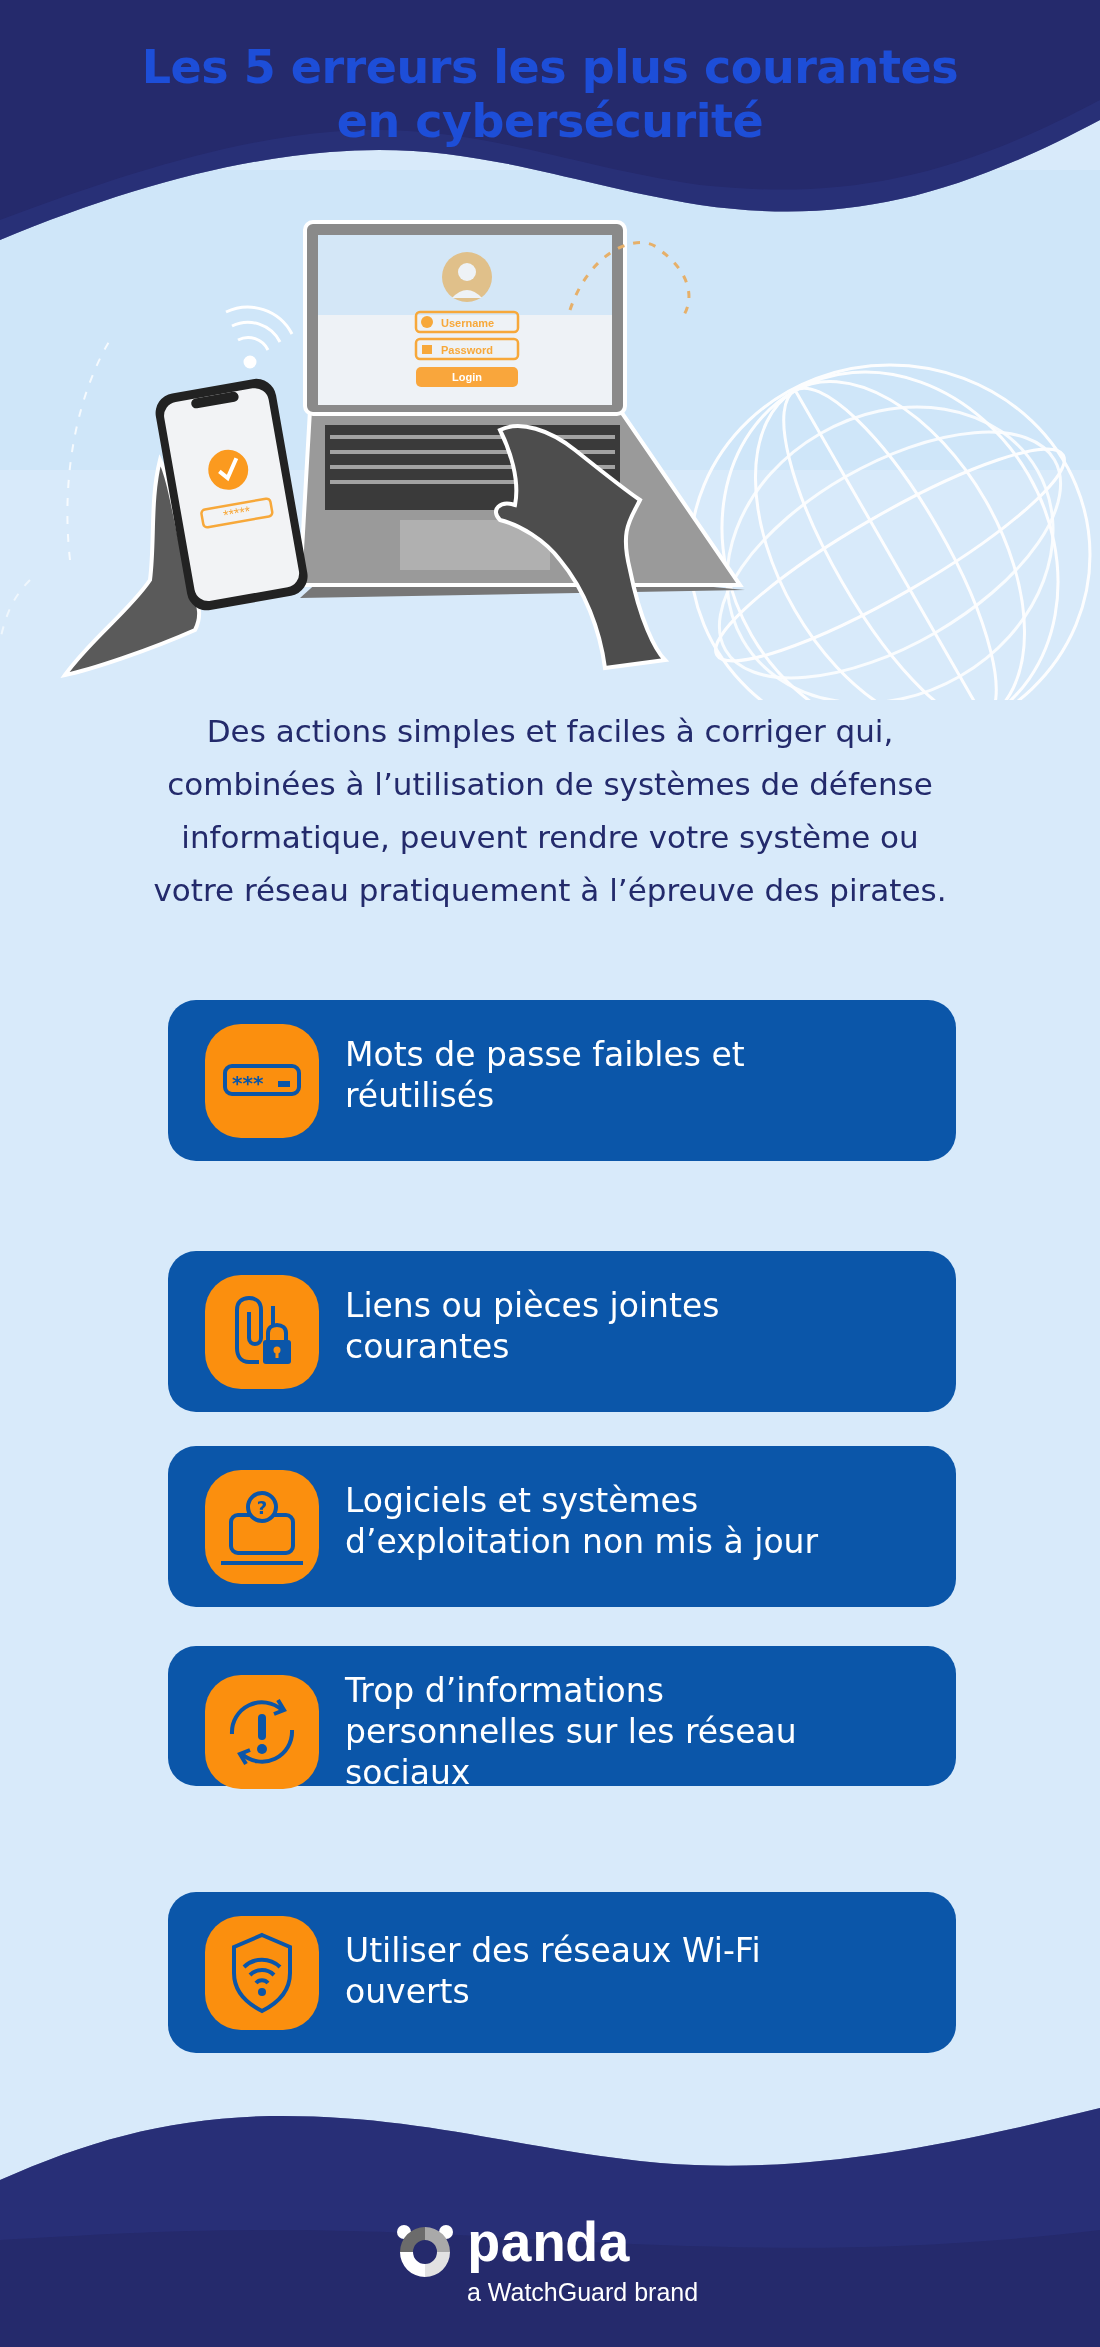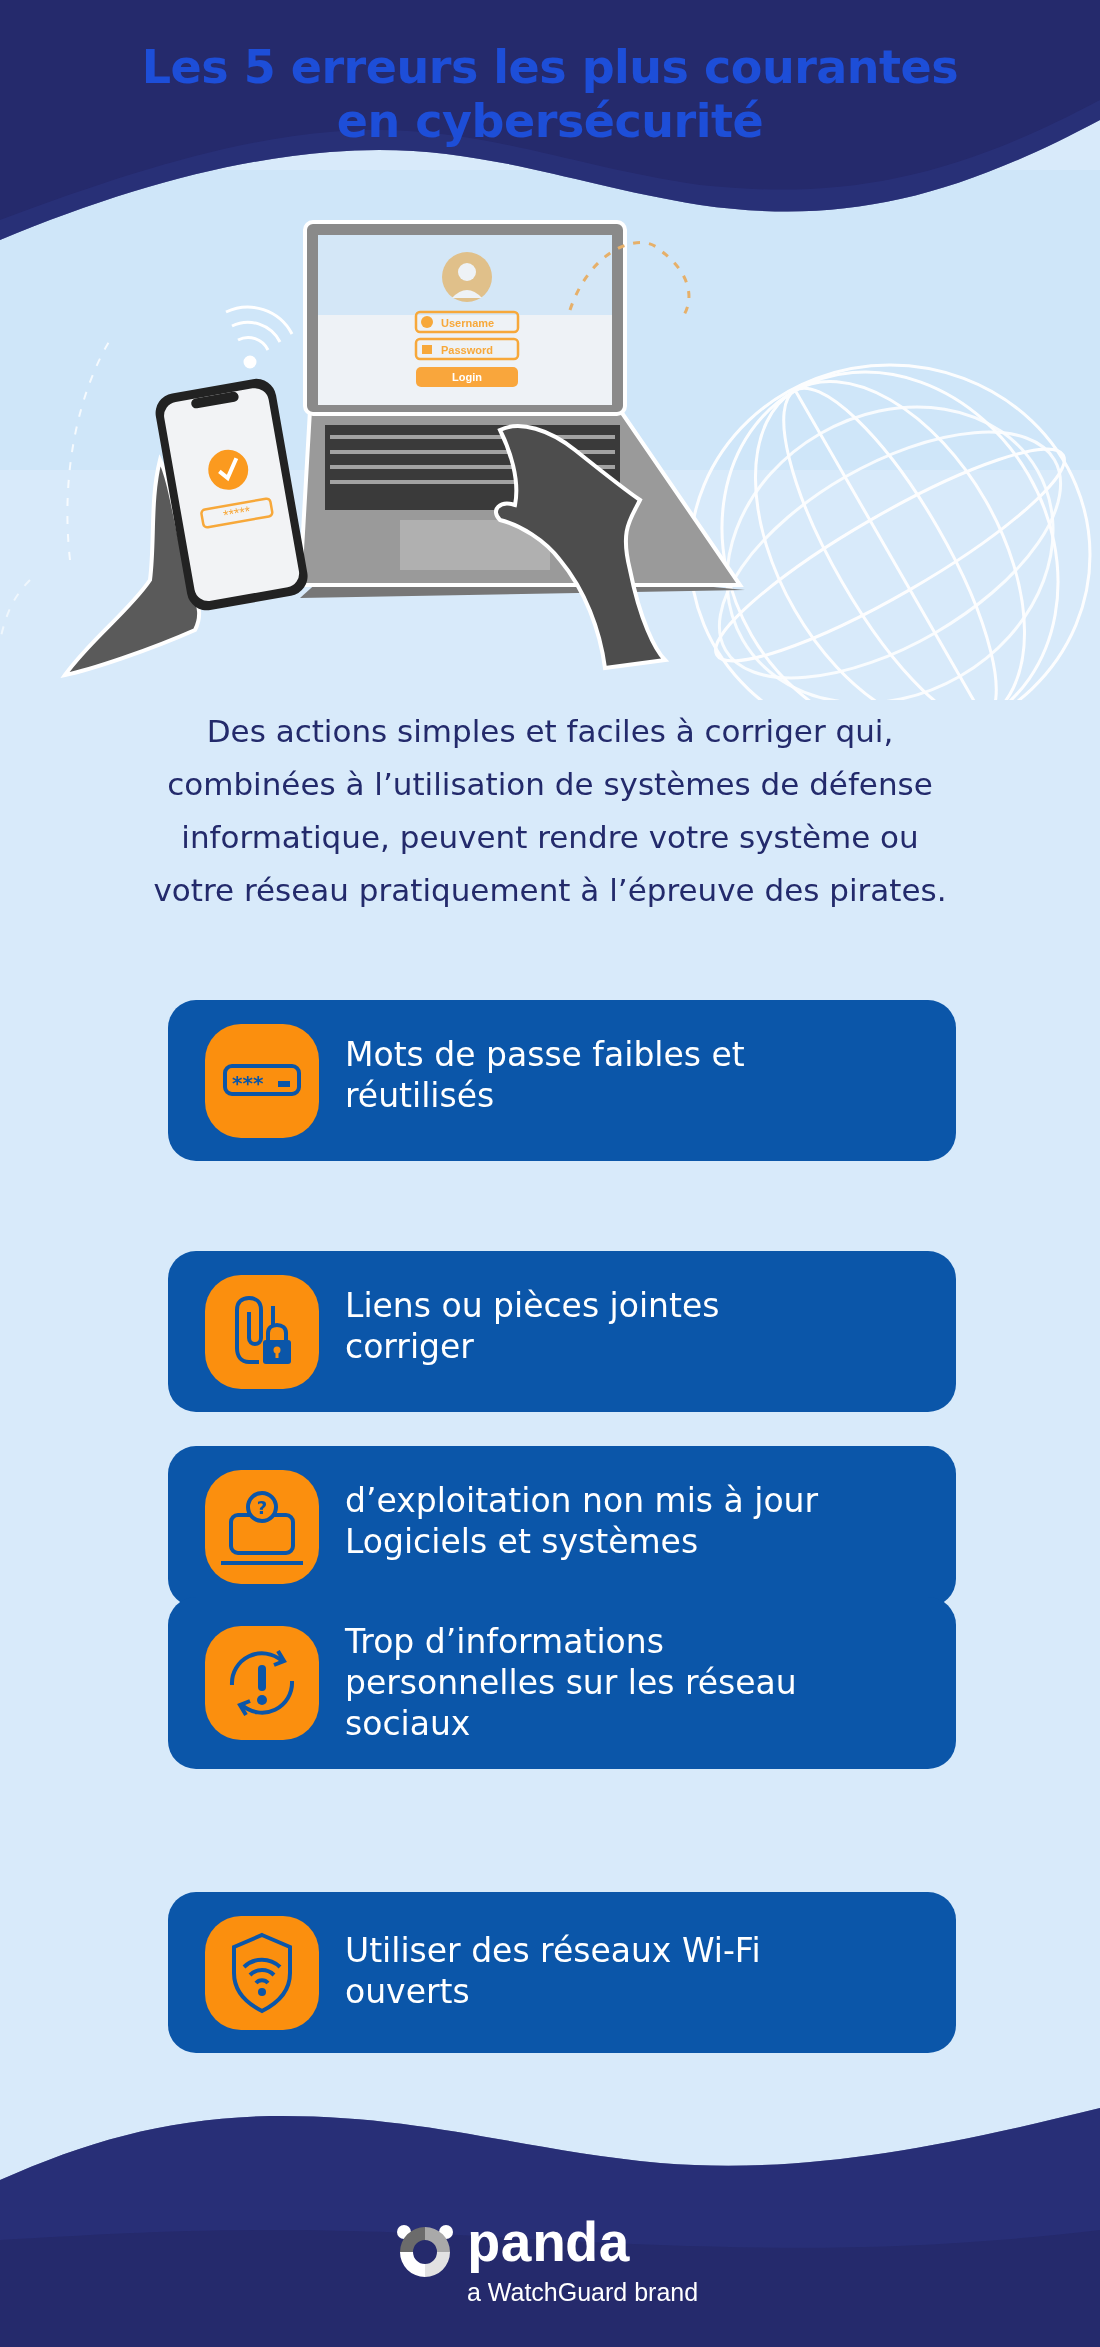--- a/index.html
+++ b/index.html
@@ -146,40 +146,40 @@
       <path d="M32,70 L22,70 C14,70 10,64 10,56 L10,18 C10,10 15,6 22,6 C29,6 34,10 34,18 L34,46 C34,50 31,52 28,52 C25,52 22,50 22,46 L22,20" fill="none" stroke="#0b56a9" stroke-width="4"></path>
       <line x1="46" y1="14" x2="46" y2="34" stroke="#0b56a9" stroke-width="4"></line>
       <rect x="36" y="48" width="28" height="24" rx="3" fill="#0b56a9"></rect>
       <path d="M41,48 L41,41 C41,36 45,33 50,33 C55,33 59,36 59,41 L59,48" fill="none" stroke="#0b56a9" stroke-width="4"></path>
       <circle cx="50" cy="58" r="3.5" fill="#fb8f0e"></circle>
       <rect x="48.5" y="58" width="3" height="8" fill="#fb8f0e"></rect>
     </svg>
   </div>
   <div class="label" style="top:34px;">
     <span>Liens ou pièces jointes</span>
-    <span>corriger</span>
+    <span>courantes</span>
   </div>
 </div>
 
 <div class="card" style="top:1446px;height:161px;">
   <div class="icon" style="top:24px;">
     <svg width="86" height="80" viewBox="0 0 86 80">
       <rect x="12" y="28" width="62" height="38" rx="7" fill="none" stroke="#0b56a9" stroke-width="4"></rect>
       <line x1="2" y1="76" x2="84" y2="76" stroke="#0b56a9" stroke-width="4"></line>
       <circle cx="43" cy="20" r="14" fill="#fb8f0e" stroke="#0b56a9" stroke-width="4"></circle>
       <text x="43" y="27" text-anchor="middle" font-family="DejaVu Sans, sans-serif" font-size="18" font-weight="bold" fill="#0b56a9">?</text>
     </svg>
   </div>
   <div class="label" style="top:34px;">
+    <span>Logiciels et systèmes</span>
     <span>d’exploitation non mis à jour</span>
-    <span>Logiciels et systèmes</span>
-  </div>
-</div>
-
-<div class="card" style="top:1597px;height:172px;">
+  </div>
+</div>
+
+<div class="card" style="top:1646px;height:140px;">
   <div class="icon" style="top:29px;">
     <svg width="80" height="80" viewBox="0 0 80 80">
       <path d="M20,62 A30,30 0 0 0 70,38" fill="none" stroke="#0b56a9" stroke-width="4"></path>
       <path d="M60,18 A30,30 0 0 0 10,42" fill="none" stroke="#0b56a9" stroke-width="4"></path>
       <polyline points="56,8 62,18 52,22" fill="none" stroke="#0b56a9" stroke-width="4"></polyline>
       <polyline points="24,72 18,62 28,58" fill="none" stroke="#0b56a9" stroke-width="4"></polyline>
       <rect x="36" y="22" width="8" height="26" rx="4" fill="#0b56a9"></rect>
       <circle cx="40" cy="57" r="5" fill="#0b56a9"></circle>
     </svg>
   </div>

